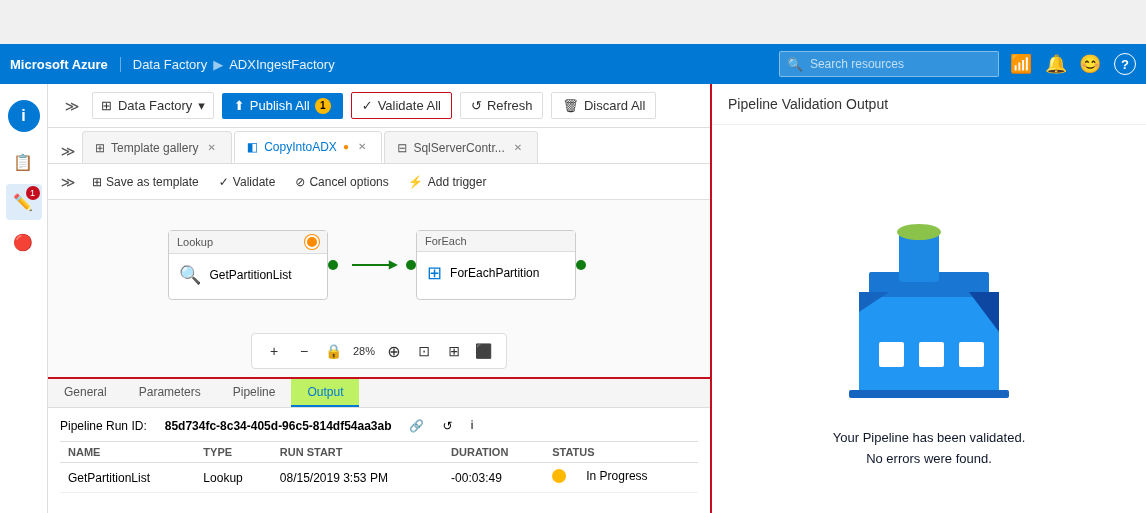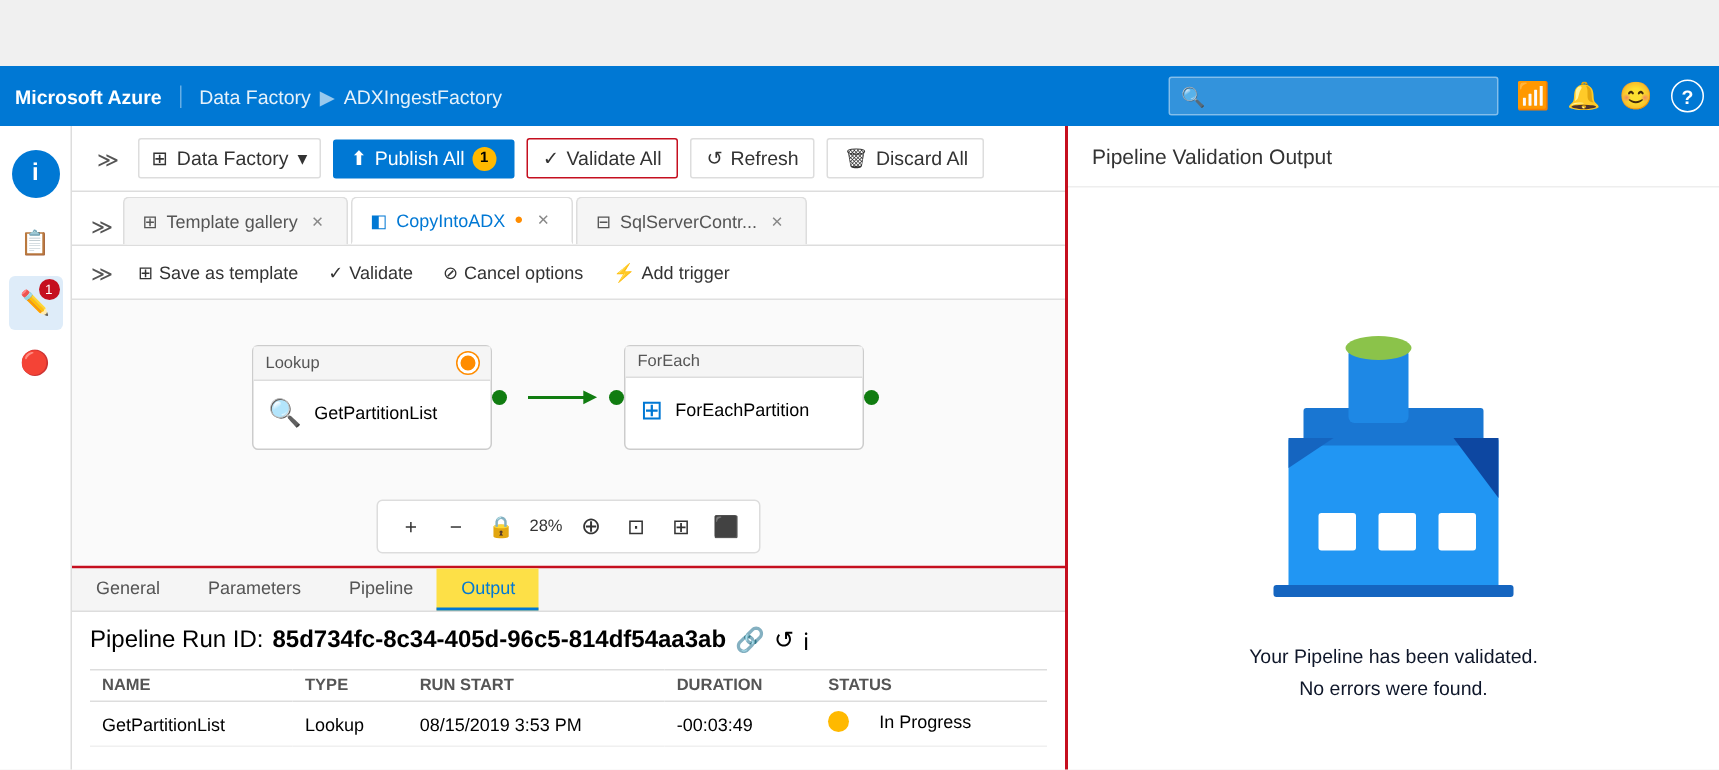--- a/index.html
+++ b/index.html
@@ -343,33 +343,33 @@
     .output-tab {
       padding: 6px 16px;
       font-size: 12px;
       cursor: pointer;
       color: #555;
       border-bottom: 2px solid transparent;
     }
     .output-tab.active {
       color: #0078d4;
       border-bottom: 2px solid #0078d4;
-      background: #fde047;
+      background: #bef264;
     }
     .output-content {
       flex: 1;
       padding: 8px 12px;
       overflow: auto;
     }
     .pipeline-run-id {
-      font-size: 16px;
+      font-size: 12px;
       margin-bottom: 8px;
       display: flex;
-      align-items: center;
-      gap: 6px;
+      align-items: flex-end;
+      gap: 18px;
     }
     .pipeline-run-id .run-id-val {
       font-weight: bold;
     }
     .output-table {
       width: 100%;
       border-collapse: collapse;
       font-size: 12px;
     }
     .output-table th {
@@ -453,20 +453,21 @@
 
 <div class="top-nav">
   <div class="top-nav-brand">Microsoft Azure</div>
   <div class="top-nav-breadcrumb">
     <span>Data Factory</span>
     <span class="sep">▶</span>
     <span>ADXIngestFactory</span>
   </div>
   <div class="top-nav-search">
     <span style="margin-right:6px;opacity:0.8;">🔍</span>
+    <input type="text" placeholder="Search resources" style="">
   </div>
   <div class="top-nav-icons">
     <span style="font-size:18px;">📶</span>
     <span style="font-size:18px;">🔔</span>
     <span style="font-size:18px;">😊</span>
     <span style="font-size:18px; font-weight:bold; border:1px solid white; border-radius:50%; width:22px; height:22px; display:inline-flex; align-items:center; justify-content:center; font-size:13px;">?</span>
   </div>
 </div>
 
 <div class="main-layout">

